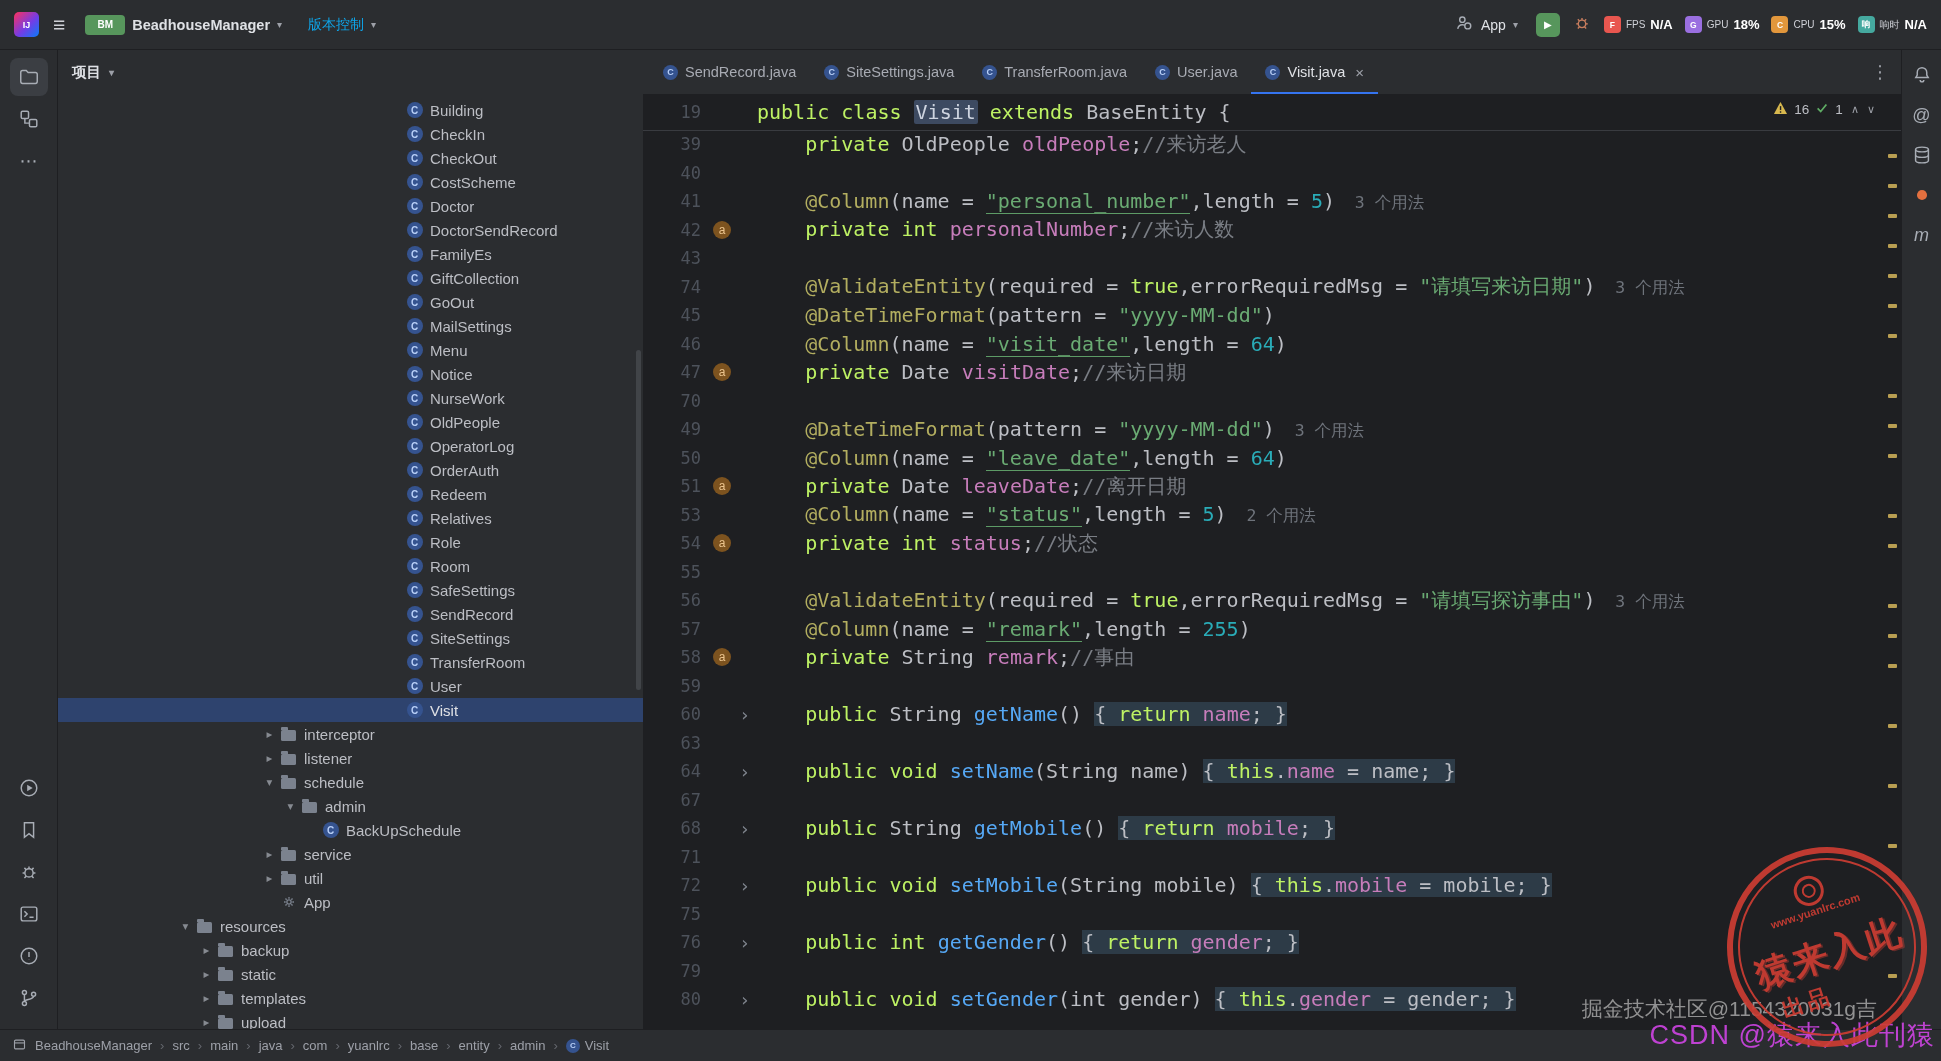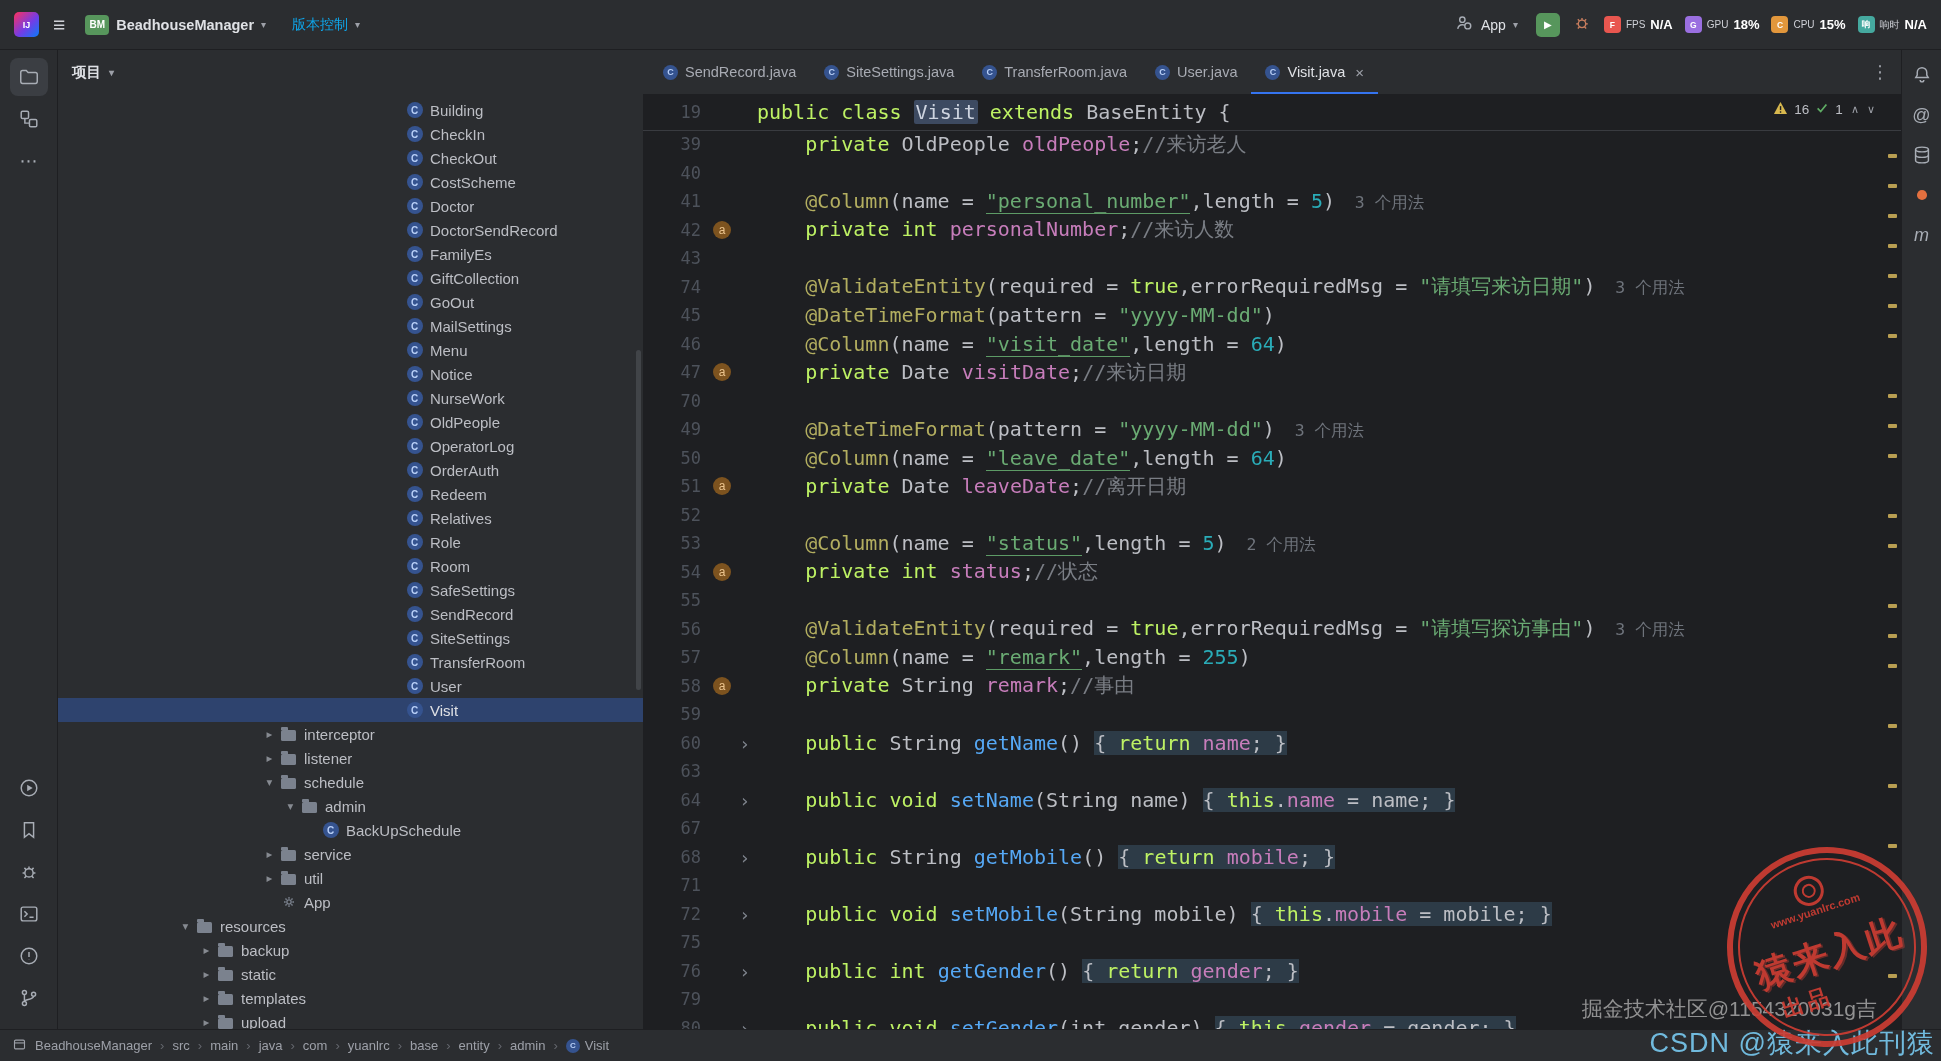--- a/index.html
+++ b/index.html
@@ -7,21 +7,21 @@
        font-family:"Liberation Sans",sans-serif;color:#bcbec4;box-shadow:inset 0 0 0 1px #45474c;}
 
   
   .topbar{position:absolute;left:0;top:0;width:100%;height:50px;background:#2b2d30;
           border-bottom:1px solid #1e1f22;display:flex;align-items:center;gap:14px;
           padding:0 14px;box-sizing:border-box;}
   .logo{width:25px;height:25px;border-radius:5px;background:linear-gradient(135deg,#fe315d,#743ce6 55%,#087cfa);
         display:flex;align-items:center;justify-content:center;color:#fff;font-size:9px;font-weight:bold;flex:none;}
   .hamburger{font-size:21px;color:#ced0d6;line-height:1;}
   .widget{display:flex;align-items:center;gap:7px;padding:4px 6px;border-radius:6px;}
-  .proj-badge{width:24px;height:20px;border-radius:4px;background:#57965c;color:#fff;font-size:10px;
+  .proj-badge{width:40px;height:20px;border-radius:4px;background:#57965c;color:#fff;font-size:10px;
               font-weight:bold;display:flex;align-items:center;justify-content:center;}
   .proj-name{color:#dfe1e5;font-size:14.5px;font-weight:600;}
   .vcs-label{color:#0ea5e9;font-size:14px;}
   .chev{color:#9da0a8;font-size:10px;}
   .top-right{margin-left:auto;display:flex;align-items:center;gap:12px;}
   .runcfg-label{color:#dfe1e5;font-size:14px;}
   .run-btn{width:24px;height:24px;border-radius:5px;background:#57965c;display:flex;align-items:center;
            justify-content:center;color:#fff;font-size:10px;}
   .perf{display:flex;align-items:center;gap:12px;}
   .perf-item{display:flex;align-items:center;gap:5px;}
@@ -103,21 +103,21 @@
   .statusbar{position:absolute;left:0;bottom:0;width:100%;height:32px;background:#2b2d30;border-top:1px solid #1e1f22;
              display:flex;align-items:center;padding:0 12px;box-sizing:border-box;font-size:13px;color:#9da0a8;
              gap:8px;z-index:10;}
   .crumbs{display:flex;align-items:center;gap:8px;}
   .crumb{display:flex;align-items:center;gap:5px;}
   .crumb .icon-class{width:14px;height:14px;font-size:8px;}
   .crumb-sep{color:#63666c;}
 
   
   .wm-juejin{position:absolute;right:64px;bottom:38px;font-size:21px;color:#a6a6a6;z-index:55;opacity:.85;}
-  .wm-csdn{position:absolute;right:6px;bottom:0;font-size:27px;color:#7dd3fc;z-index:55;opacity:.85;letter-spacing:1px;}
+  .wm-csdn{position:absolute;right:6px;bottom:8px;font-size:27px;color:#d946ef;z-index:55;opacity:.85;letter-spacing:1px;}
   .stamp{position:absolute;width:200px;height:200px;right:14px;bottom:14px;transform:rotate(-18deg);
          z-index:60;opacity:.92;pointer-events:none;color:#cd3d33;}
   .stamp-outer{position:absolute;inset:0;border:6px solid #cd3d33;border-radius:50%;}
   .stamp-inner{position:absolute;inset:11px;border:2px solid #cd3d33;border-radius:50%;}
   .stamp-logo{position:absolute;top:26px;left:50%;transform:translateX(-50%);width:24px;height:24px;
               border:3px solid #cd3d33;border-radius:50%;}
   .stamp-logo::after{content:"";position:absolute;inset:5px;border:2px solid #cd3d33;border-radius:50%;}
   .stamp-site{position:absolute;top:56px;left:0;right:0;text-align:center;font-size:11px;font-weight:bold;}
   .stamp-main{position:absolute;top:83px;left:0;right:0;text-align:center;font-size:36px;font-weight:bold;
               letter-spacing:2px;text-shadow:1.5px 1.5px 0 rgba(205,61,51,.45);}
@@ -557,21 +557,20 @@
         <div class="code-line"><span class="ln">42</span><span class="gut"><span class="badge-a">a</span></span><span class="code"><span class="tok-k">    private int </span><span class="tok-f">personalNumber</span><span class="tok-p">;</span><span class="tok-c">//来访人数</span></span></div>
         <div class="code-line"><span class="ln">43</span><span class="gut"></span><span class="code"></span></div>
         <div class="code-line"><span class="ln">74</span><span class="gut"></span><span class="code"><span class="tok-a">    @ValidateEntity</span><span class="tok-p">(required = </span><span class="tok-k">true</span><span class="tok-p">,errorRequiredMsg = </span><span class="tok-s">"请填写来访日期"</span><span class="tok-p">)</span><span class="tok-h">  3 个用法</span></span></div>
         <div class="code-line"><span class="ln">45</span><span class="gut"></span><span class="code"><span class="tok-a">    @DateTimeFormat</span><span class="tok-p">(pattern = </span><span class="tok-s">"yyyy-MM-dd"</span><span class="tok-p">)</span></span></div>
         <div class="code-line"><span class="ln">46</span><span class="gut"></span><span class="code"><span class="tok-a">    @Column</span><span class="tok-p">(name = </span><span class="tok-su">"visit_date"</span><span class="tok-p">,length = </span><span class="tok-n">64</span><span class="tok-p">)</span></span></div>
         <div class="code-line"><span class="ln">47</span><span class="gut"><span class="badge-a">a</span></span><span class="code"><span class="tok-k">    private </span><span class="tok-p">Date </span><span class="tok-f">visitDate</span><span class="tok-p">;</span><span class="tok-c">//来访日期</span></span></div>
         <div class="code-line"><span class="ln">70</span><span class="gut"></span><span class="code"></span></div>
         <div class="code-line"><span class="ln">49</span><span class="gut"></span><span class="code"><span class="tok-a">    @DateTimeFormat</span><span class="tok-p">(pattern = </span><span class="tok-s">"yyyy-MM-dd"</span><span class="tok-p">)</span><span class="tok-h">  3 个用法</span></span></div>
         <div class="code-line"><span class="ln">50</span><span class="gut"></span><span class="code"><span class="tok-a">    @Column</span><span class="tok-p">(name = </span><span class="tok-su">"leave_date"</span><span class="tok-p">,length = </span><span class="tok-n">64</span><span class="tok-p">)</span></span></div>
         <div class="code-line"><span class="ln">51</span><span class="gut"><span class="badge-a">a</span></span><span class="code"><span class="tok-k">    private </span><span class="tok-p">Date </span><span class="tok-f">leaveDate</span><span class="tok-p">;</span><span class="tok-c">//离开日期</span></span></div>
-        <div class="code-line"><span class="ln">52</span><span class="gut"></span><span class="code"></span></div>
         <div class="code-line"><span class="ln">53</span><span class="gut"></span><span class="code"><span class="tok-a">    @Column</span><span class="tok-p">(name = </span><span class="tok-su">"status"</span><span class="tok-p">,length = </span><span class="tok-n">5</span><span class="tok-p">)</span><span class="tok-h">  2 个用法</span></span></div>
         <div class="code-line"><span class="ln">54</span><span class="gut"><span class="badge-a">a</span></span><span class="code"><span class="tok-k">    private int </span><span class="tok-f">status</span><span class="tok-p">;</span><span class="tok-c">//状态</span></span></div>
         <div class="code-line"><span class="ln">55</span><span class="gut"></span><span class="code"></span></div>
         <div class="code-line"><span class="ln">56</span><span class="gut"></span><span class="code"><span class="tok-a">    @ValidateEntity</span><span class="tok-p">(required = </span><span class="tok-k">true</span><span class="tok-p">,errorRequiredMsg = </span><span class="tok-s">"请填写探访事由"</span><span class="tok-p">)</span><span class="tok-h">  3 个用法</span></span></div>
         <div class="code-line"><span class="ln">57</span><span class="gut"></span><span class="code"><span class="tok-a">    @Column</span><span class="tok-p">(name = </span><span class="tok-su">"remark"</span><span class="tok-p">,length = </span><span class="tok-n">255</span><span class="tok-p">)</span></span></div>
         <div class="code-line"><span class="ln">58</span><span class="gut"><span class="badge-a">a</span></span><span class="code"><span class="tok-k">    private </span><span class="tok-p">String </span><span class="tok-f">remark</span><span class="tok-p">;</span><span class="tok-c">//事由</span></span></div>
         <div class="code-line"><span class="ln">59</span><span class="gut"></span><span class="code"></span></div>
         <div class="code-line"><span class="ln">60</span><span class="gut"><span class="fold-arrow">›</span></span><span class="code"><span class="tok-k">    public </span><span class="tok-p">String </span><span class="tok-m">getName</span><span class="tok-p">() </span><span class="tok-p fd">{ </span><span class="tok-k fd">return</span><span class="tok-p fd"> </span><span class="tok-f fd">name</span><span class="tok-p fd">; }</span></span></div>
         <div class="code-line"><span class="ln">63</span><span class="gut"></span><span class="code"></span></div>
         <div class="code-line"><span class="ln">64</span><span class="gut"><span class="fold-arrow">›</span></span><span class="code"><span class="tok-k">    public void </span><span class="tok-m">setName</span><span class="tok-p">(String name) </span><span class="tok-p fd">{ </span><span class="tok-k fd">this</span><span class="tok-p fd">.</span><span class="tok-f fd">name</span><span class="tok-p fd"> = name; }</span></span></div>

